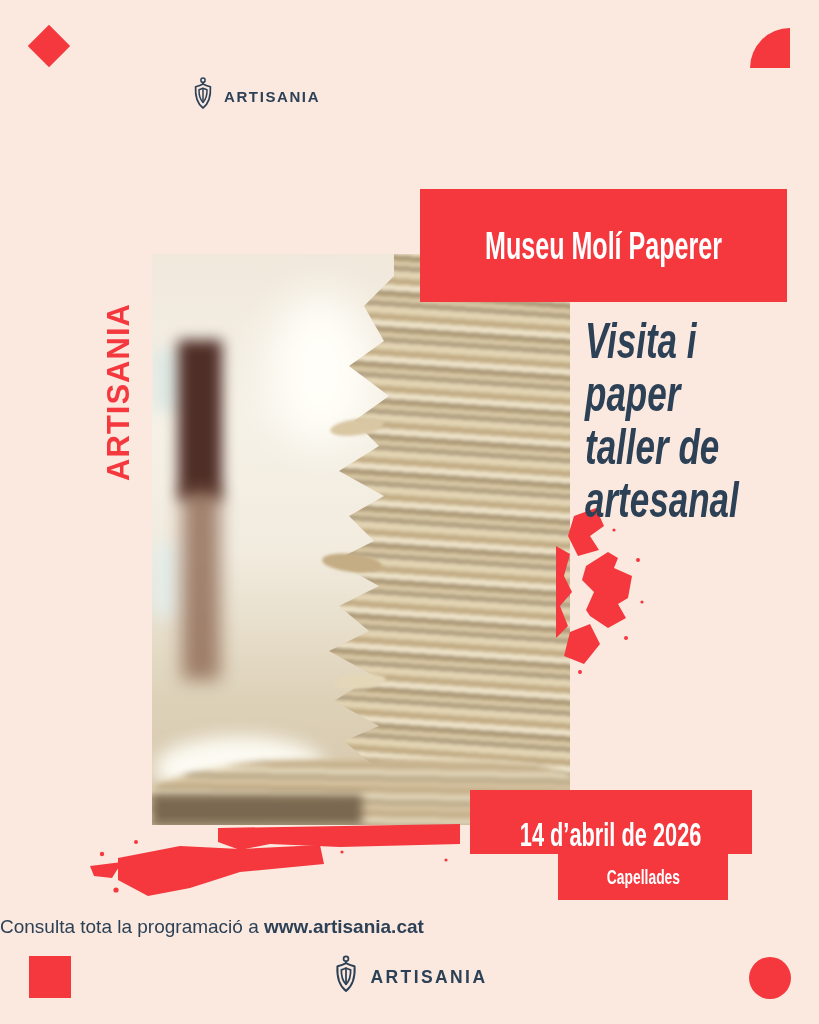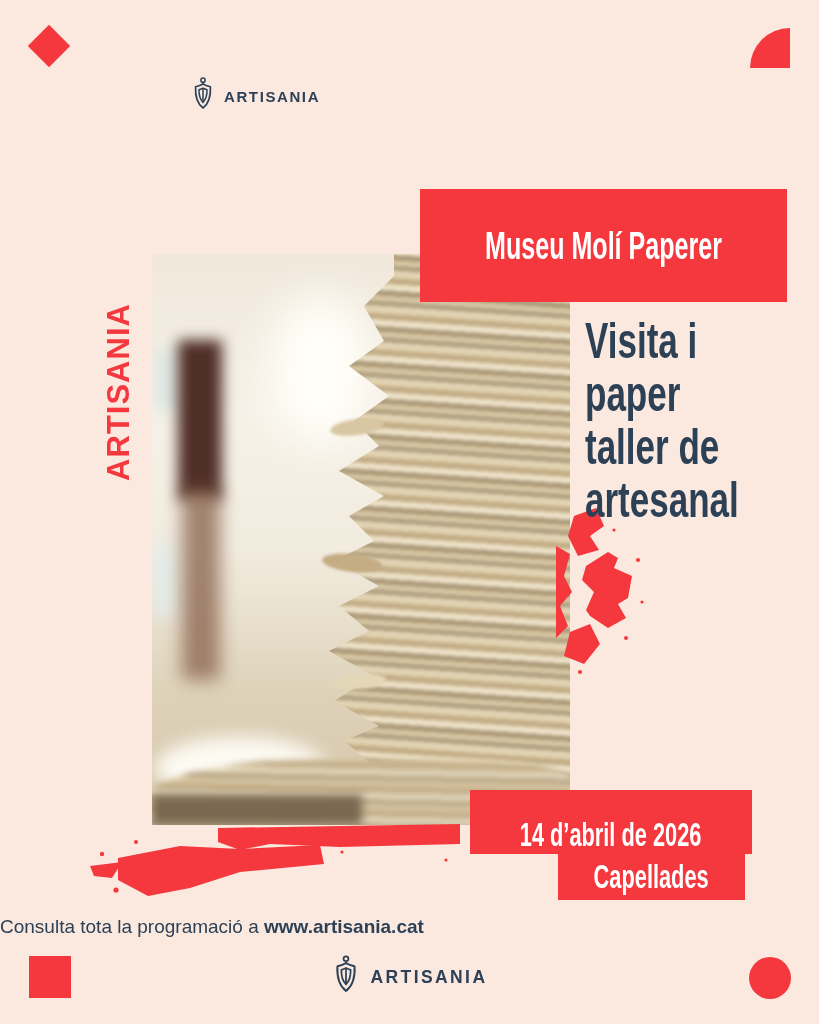--- a/index.html
+++ b/index.html
@@ -50,24 +50,24 @@
   .ph-foreground-left{position:absolute;left:0;bottom:0;width:210px;height:30px;background:#7a6850;filter:blur(5px);}
   
   .splash{position:absolute;left:556px;top:506px;}
   .brush{position:absolute;left:90px;top:820px;}
   
   .venue-banner{position:absolute;left:420px;top:189px;width:367px;height:113px;background:#f4383e;
     display:flex;flex-direction:column;justify-content:center;align-items:center;
     color:#ffffff;font-weight:bold;font-size:38px;line-height:44px;}
   .date-banner-line1{position:absolute;left:470px;top:790px;width:282px;height:64px;background:#f4383e;
     display:flex;justify-content:center;align-items:flex-end;color:#ffffff;font-weight:bold;font-size:33px;}
-  .date-banner-line2{position:absolute;left:558px;top:854px;width:187px;height:46px;background:#f4383e;
-    display:flex;justify-content:center;align-items:center;color:#ffffff;font-weight:bold;font-size:33px;}
+  .date-banner-line2{position:absolute;left:558px;top:854px;width:170px;height:46px;background:#f4383e;
+    display:flex;justify-content:center;align-items:center;color:#ffffff;font-weight:bold;font-size:21px;}
   
-  .event-text{position:absolute;left:585px;top:315px;color:#2d4156;font-weight:bold;font-size:50px;line-height:53px;}
+  .event-text{position:absolute;left:585px;top:315px;color:#2d4156;font-weight:bold;font-size:50px;line-height:53px;font-style:italic;}
   
   .tagline{position:absolute;left:0;top:916px;width:819px;color:#2d4156;font-size:19px;}
   .tagline b{font-weight:bold;}
 </style>
 </head>
 <body>
 
 <div class="poster">
 
   <div class="corner-diamond"></div>

